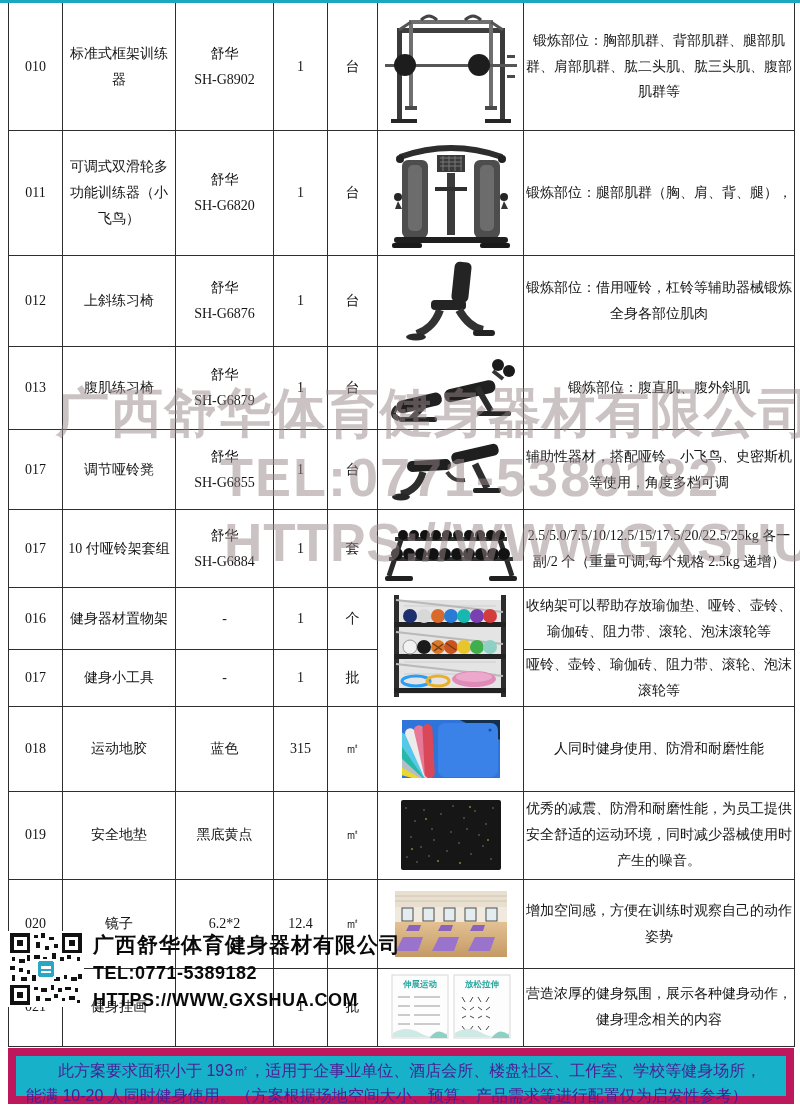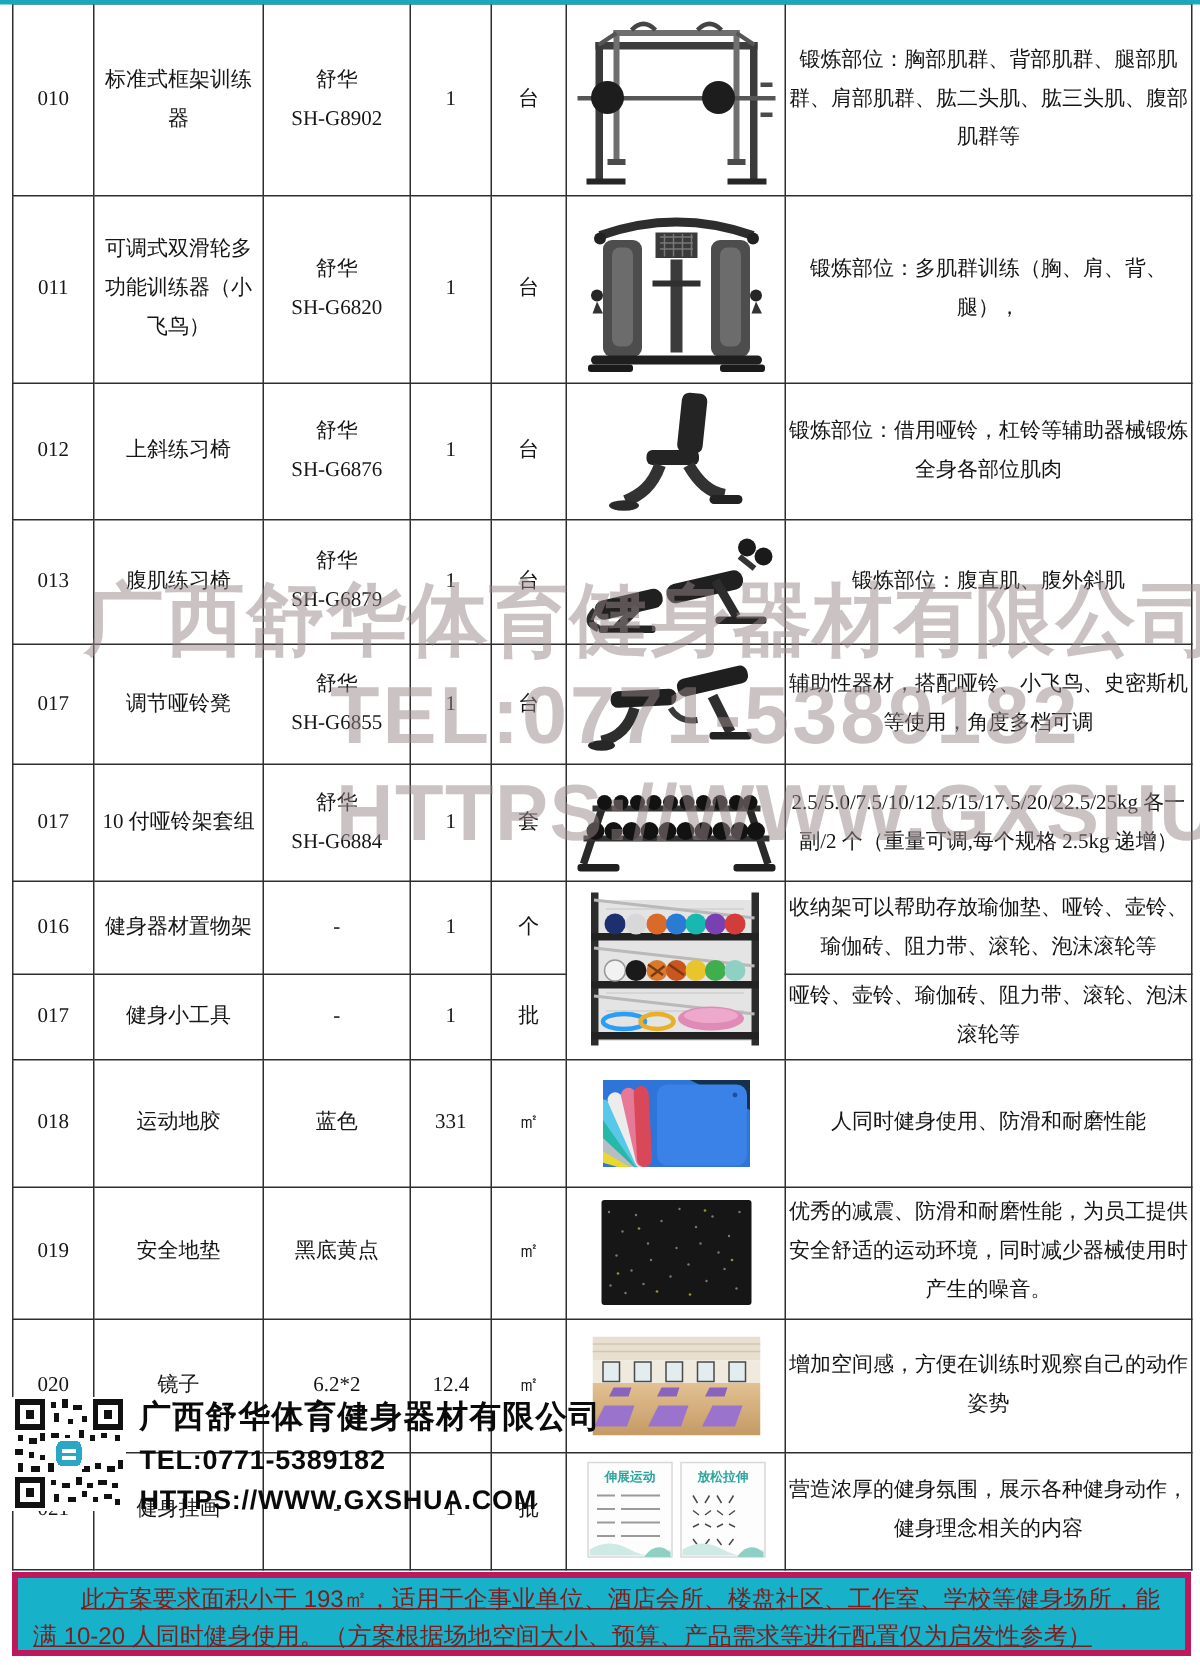--- a/index.html
+++ b/index.html
@@ -22,23 +22,23 @@
   #wm3 { left:224px; top:512px; font-size:53px; letter-spacing:1px; }
 
   .card { position:absolute; left:8px; top:928px; z-index:6; display:flex; gap:9px; align-items:flex-start;
           font-family:"Liberation Sans","DejaVu Sans",sans-serif; }
   .card .lines { padding-top:1px; }
   .card .l1 { font-size:21px; font-weight:bold; color:#0a0a0a; line-height:31px; letter-spacing:1px; }
   .card .l2 { font-size:18px; font-weight:bold; color:#0a0a0a; line-height:27px; letter-spacing:0.5px; }
   .card .l3 { font-size:18px; font-weight:bold; color:#0a0a0a; line-height:27px; letter-spacing:0.5px; }
 
   .footer { position:absolute; left:8px; top:1048px; width:786px; height:56px; box-sizing:border-box;
-            background:#17b1c9; border:4px solid #be185d; z-index:4; color:#7f1d1d;
+            background:#17b1c9; border:8px solid #be185d; z-index:4; color:#4c1d95;
             font-family:"Liberation Sans","DejaVu Sans",sans-serif; font-size:16px; line-height:25px;
-            padding:2px 10px;text-decoration:underline; }
+            padding:2px 10px; }
   .footer p { margin:0; text-indent:2em; }
   svg { display:block; margin:0 auto; }
 </style>
 </head>
 <body>
 
 <div class="page">
   <div class="topline"></div>
 
   <table class="spec">
@@ -109,21 +109,21 @@
           <rect x="57" y="38" width="8" height="62" fill="#3b3b3b"></rect>
           <rect x="45" y="52" width="32" height="4" fill="#2f2f2f"></rect>
           <circle cx="8" cy="62" r="4" fill="#262626"></circle>
               <circle cx="114" cy="62" r="4" fill="#262626"></circle>
           <path d="M8 66 l-3 8 h7 z M114 66 l-3 8 h7 z" fill="#333"></path>
           <rect x="4" y="102" width="114" height="6" rx="3" fill="#1f1f1f"></rect>
           <rect x="2" y="108" width="30" height="5" rx="2" fill="#1a1a1a"></rect>
           <rect x="90" y="108" width="30" height="5" rx="2" fill="#1a1a1a"></rect>
         </svg>
       </td>
-      <td class="desc">锻炼部位：多肌群训练（胸、肩、背、腿），</td>
+      <td class="desc">锻炼部位：腿部肌群（胸、肩、背、腿），</td>
     </tr>
 
     <tr style="height:90px">
       <td>012</td>
       <td>上斜练习椅</td>
       <td>
         <span class="cellblock">舒华</span>
         <span class="cellblock model">SH-G6876</span>
       </td>
       <td>1</td>
@@ -293,21 +293,21 @@
       <td class="desc">哑铃、壶铃、瑜伽砖、阻力带、滚轮、泡沫滚轮等</td>
     </tr>
 
     <tr style="height:85px">
       <td>018</td>
       <td>运动地胶</td>
       <td>
         <span class="cellblock">蓝色</span>
 
       </td>
-      <td>331</td>
+      <td>315</td>
       <td>㎡</td>
       <td class="img">
         <svg width="98" height="58" viewBox="0 0 98 58">
           <rect x="0" y="0" width="98" height="58" fill="#2f74d8"></rect>
           <path d="M58 0 L98 0 L98 20 Z" fill="#14304f"></path>
           <g transform="translate(28,58)">
             <rect x="-5" y="-54" width="10" height="54" rx="5" fill="#e8d832" transform="rotate(-74)"></rect>
             <rect x="-5" y="-54" width="10" height="54" rx="5" fill="#b8bcc4" transform="rotate(-60)"></rect>
             <rect x="-5" y="-54" width="10" height="54" rx="5" fill="#28b8a8" transform="rotate(-47)"></rect>
             <rect x="-5" y="-54" width="10" height="54" rx="5" fill="#58c8e8" transform="rotate(-35)"></rect>

